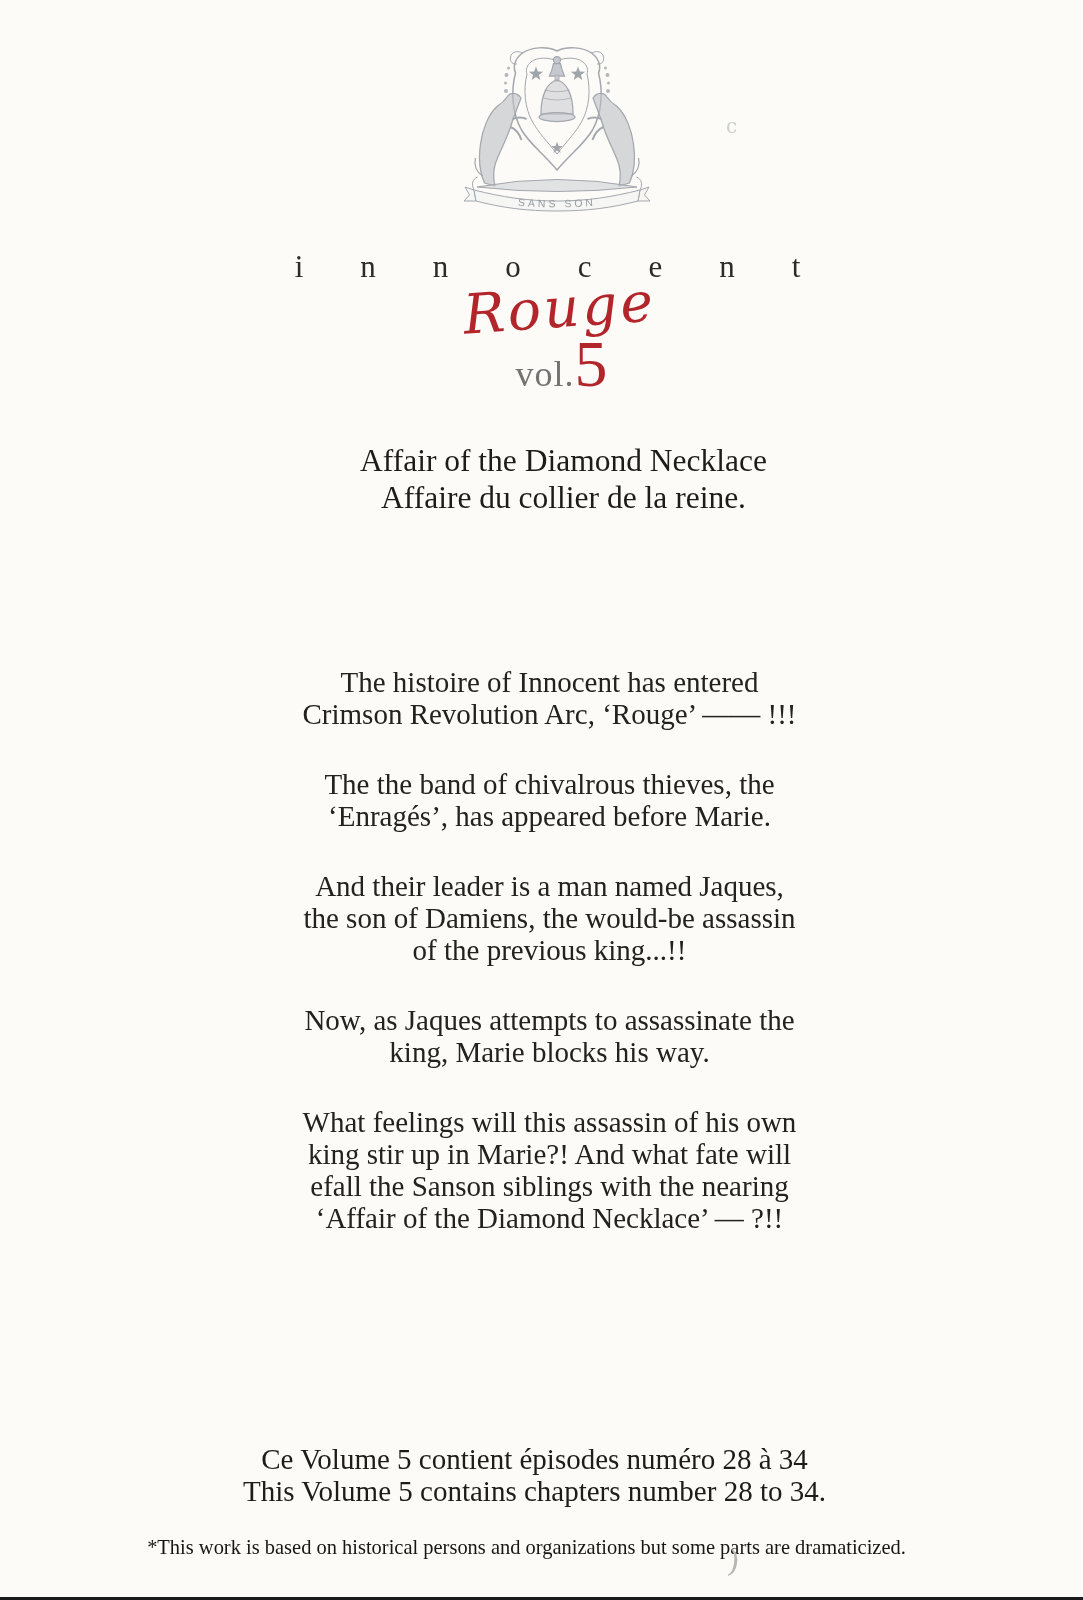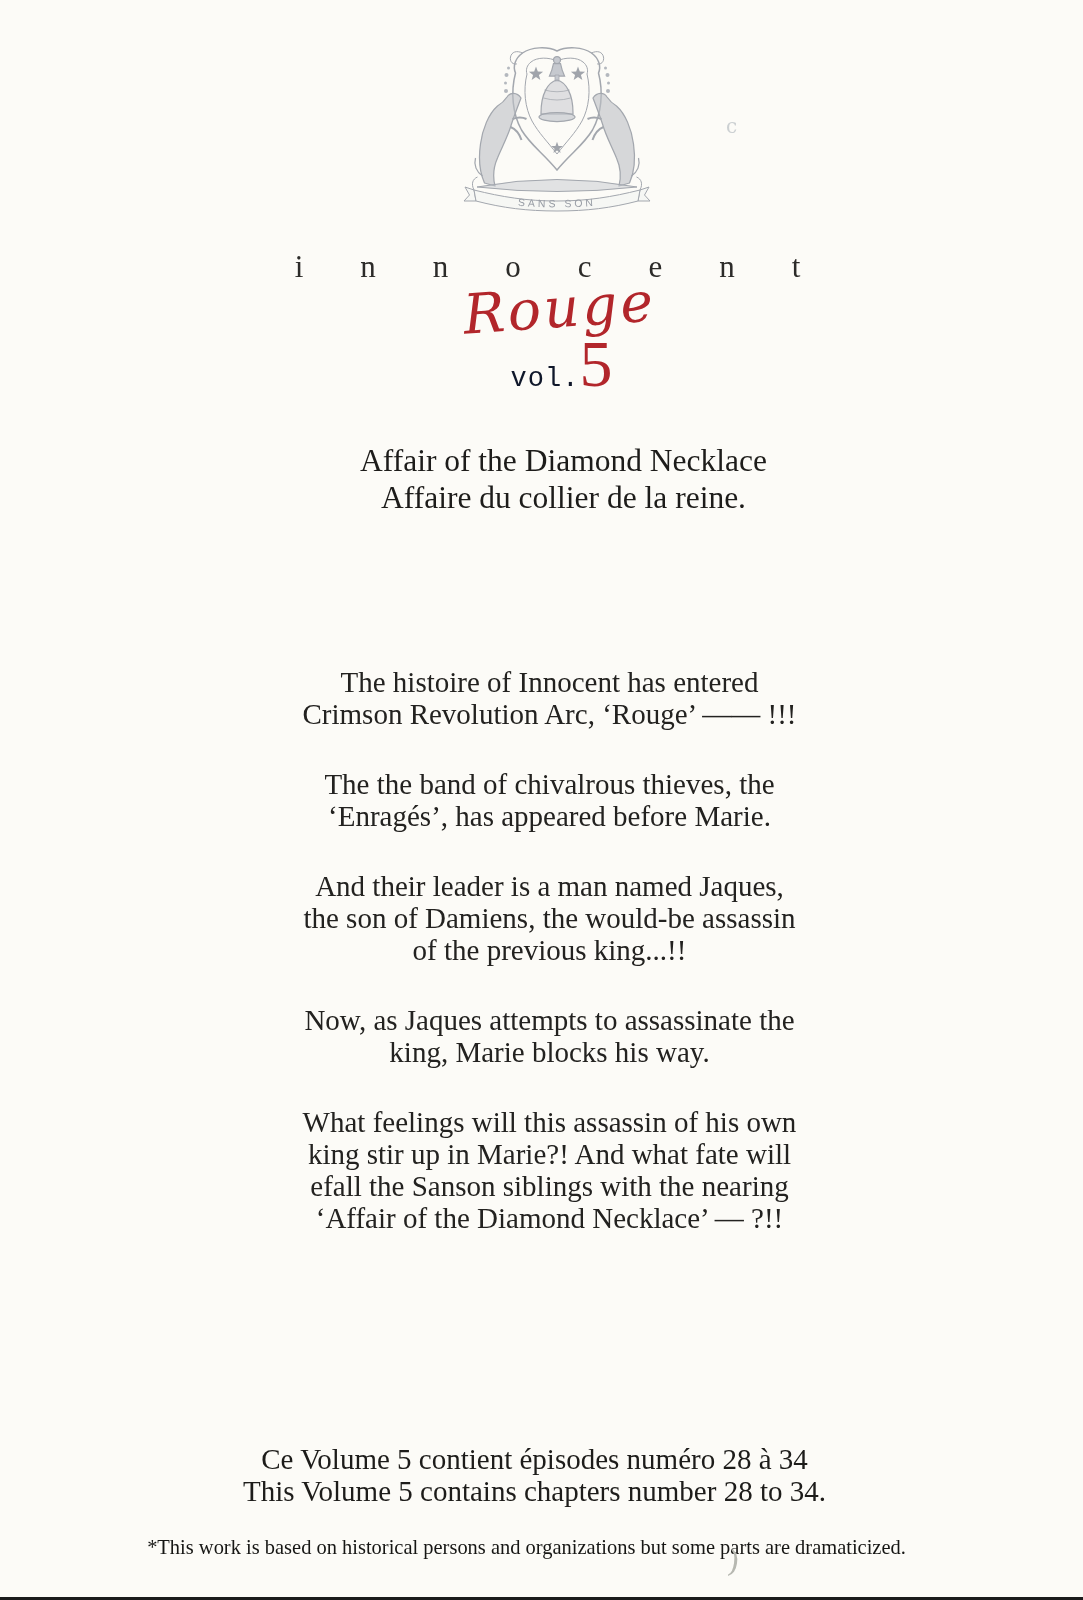--- a/index.html
+++ b/index.html
@@ -28,21 +28,21 @@
     top:278px;font-size:55px;line-height:60px;
     font-family:"DejaVu Serif",serif;font-style:italic;
     color:#b2262b;letter-spacing:3px;
     transform:translateX(18px) rotate(-4deg);
   }
   .vol-line{
     position:absolute;left:0;width:100%;top:331px;
     display:flex;justify-content:center;align-items:baseline;
     transform:translateX(20px);
   }
-  .vol-prefix{font-size:27px;letter-spacing:1px;color:#0f172a;font-family:Liberation Mono, monospace;}
+  .vol-prefix{font-size:36px;letter-spacing:1px;color:#737373;}
   .vol-number{font-size:66px;line-height:1;color:#b2262b;}
 
   
   .title-block{top:442px;transform:translateX(22px);}
   .title-line{font-size:31.5px;line-height:37px;color:#1d1c1a;}
 
   
   .synopsis{top:666px;font-size:29px;line-height:32px;transform:translateX(8px);color:#232220;}
   .synopsis p{margin:0 0 38px 0;white-space:pre-line;}
 

